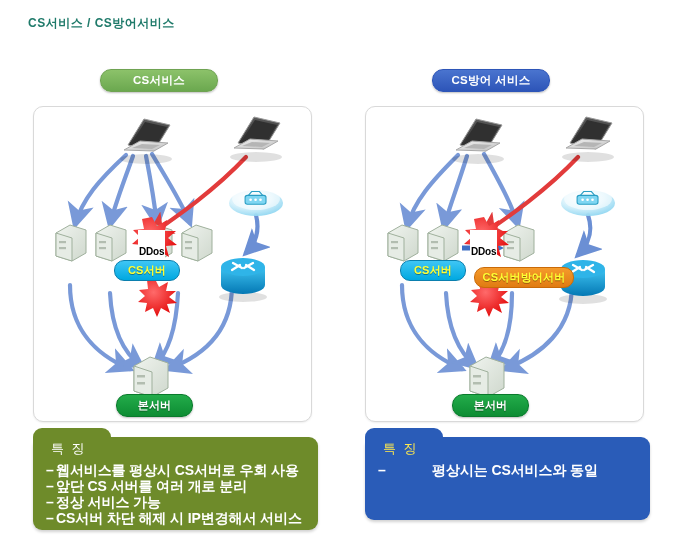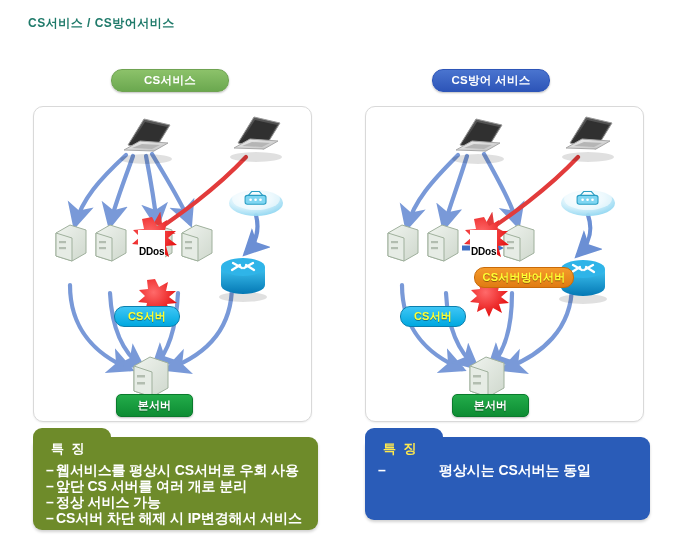--- a/index.html
+++ b/index.html
@@ -24,21 +24,21 @@
   
   .pill{
     position:absolute;top:69px;
     width:116px;height:21px;border-radius:11px;
     display:flex;align-items:center;justify-content:center;
     font-size:11.5px;font-weight:bold;color:#ffffff;
     letter-spacing:0.3px;
     box-shadow:0 1px 2px rgba(0,0,0,.25);
   }
   .pill.green{
-    left:98px;
+    left:87px;
     background:linear-gradient(#8cc26a,#6ba84f);
     border:1px solid #6fa352;
   }
   .pill.blue{
     left:87px;
     background:linear-gradient(#4a74cf,#2d55b8);
     border:1px solid #2d55b8;
   }
 
   
@@ -58,33 +58,32 @@
     display:flex;align-items:center;justify-content:center;
     font-size:11px;font-weight:bold;
     border-radius:10px;
     white-space:nowrap;
     letter-spacing:0.2px;
   }
   .nlabel.cyan{
     background:linear-gradient(#3fc6f5,#00a8e0);
     border:1px solid #0b7fae;color:#ffff33;
     text-shadow:0 1px 0 rgba(0,0,0,.35);
-    margin-top:46px;
   }
   .nlabel.orange{
     background:linear-gradient(#f59b2b,#e07b12);
     border:1px solid #c96a08;color:#ffff33;
     text-shadow:0 1px 0 rgba(0,0,0,.35);
   }
   .nlabel.greenbtn{
     background:linear-gradient(#23ac4a,#0d8c33);
     border:1px solid #0a7a2c;color:#ffffff;
     text-shadow:0 1px 1px rgba(0,0,0,.4);
     box-shadow:0 1px 2px rgba(0,0,0,.25);
-    border-radius:5px;
+    border-radius:11px;
   }
 
   .ddos-tag{
     position:absolute;
     font-size:10px;font-weight:bold;color:#000000;
     background:#ffffff;
     padding:16px 1px;
     letter-spacing:-0.2px;
   }
 
@@ -106,21 +105,21 @@
   }
   .feat-tab{
     position:absolute;left:0;top:-9px;
     width:78px;height:22px;
     border-radius:9px 9px 0 0;
   }
   .featbox.green .feat-tab{background:#6e8b2a;}
   .featbox.blue  .feat-tab{background:#2a5cb8;}
   .feat-tab-label{
     position:absolute;left:18px;top:3px;
-    font-size:13px;font-weight:bold;
+    font-size:13px;font-weight:normal;
     letter-spacing:2px;
     z-index:2;
   }
   .featbox.green .feat-tab-label{color:#ffffff;}
   .featbox.blue  .feat-tab-label{color:#ffe94d;}
   .feat-list{
     position:absolute;left:13px;top:26px;right:8px;
     font-size:14px;font-weight:bold;
     line-height:15px;
     letter-spacing:-0.1px;
@@ -452,16 +451,16 @@
 
     <div class="nlabel orange" style="left:108px;top:153px;width:98px;height:19px;margin-top:7px;">CS서버방어서버</div>
 
     <div class="nlabel greenbtn" style="left:86px;top:287px;width:75px;height:21px;">본서버</div>
   </div>
 
   <div class="featbox blue">
     <div class="feat-tab"></div>
     <div class="feat-tab-label">특 징</div>
     <div class="feat-list">
-      <div class="li">평상시는 CS서버는 동일</div>
+      <div class="li">평상시는 CS서비스와 동일</div>
     </div>
   </div>
 </div>
 
 </body></html>

